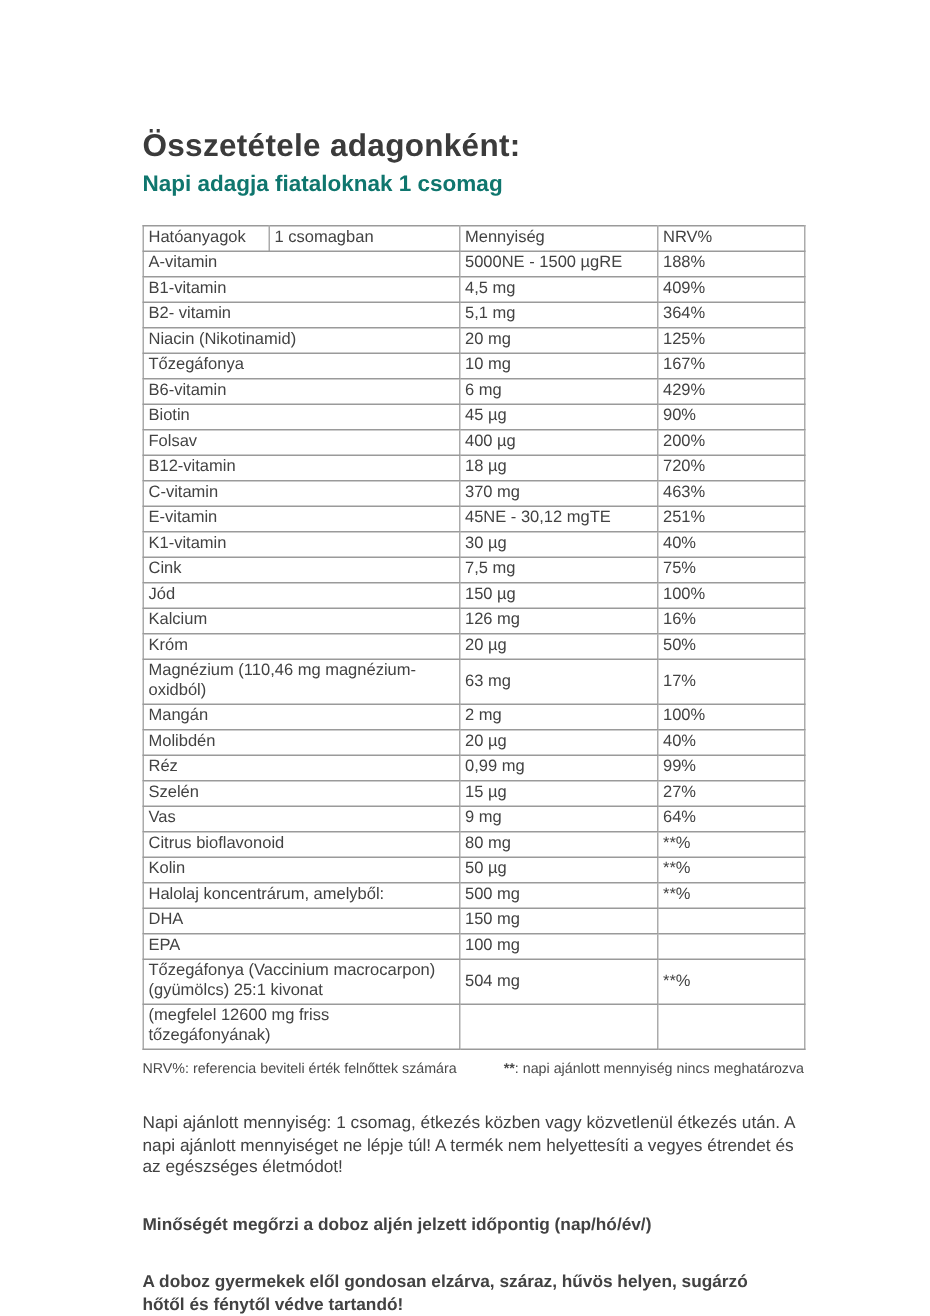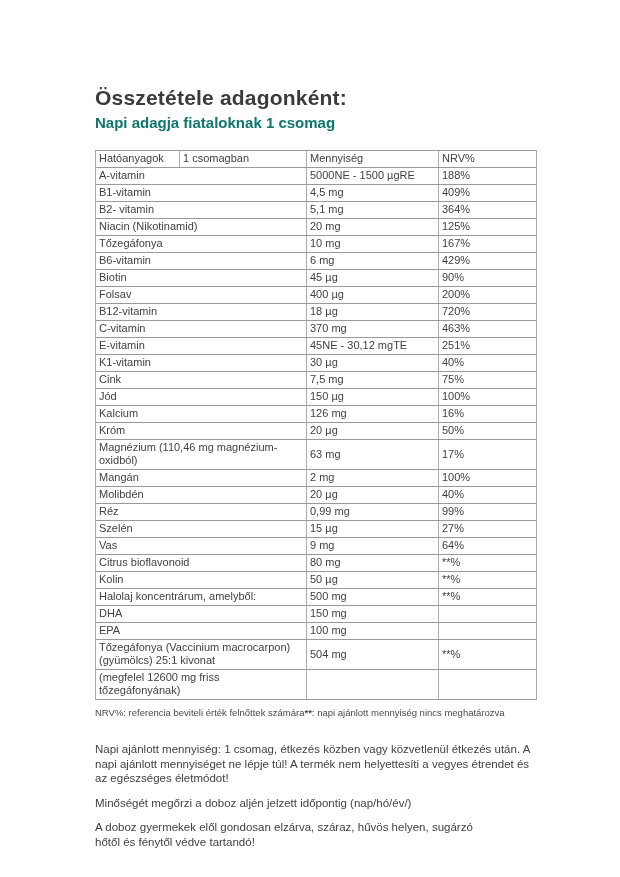--- a/index.html
+++ b/index.html
@@ -46,37 +46,37 @@
     height: 16px;
     color: #424242;
     overflow: hidden;
   }
   td.indent { padding-left: 58px; margin-top: 39px; }
   td.empty-cell { }
 
   .footnote-row {
     width: 441px;
     display: flex;
-    justify-content: flex-start;
+    justify-content: space-between;
     margin-top: 7px;
     font-size: 9.5px;
     color: #4a4a4a;
     line-height: 11px;
   }
   .footnote-row b { font-weight: bold; }
 
   .para {
     width: 441px;
     margin-top: 24px;
     font-size: 11.5px;
     line-height: 14.5px;
     color: #424242;
     white-space: pre-line;
   }
-  .para.tight { margin-top: 10px; }
+  .para.tight { margin-top: 24px; font-weight: bold; }
 </style>
 </head>
 <body>
 
 <div class="page">
 
   <div class="title">Összetétele adagonként:</div>
   <div class="subtitle">Napi adagja fiataloknak 1 csomag</div>
 
   <table class="ingredients">

